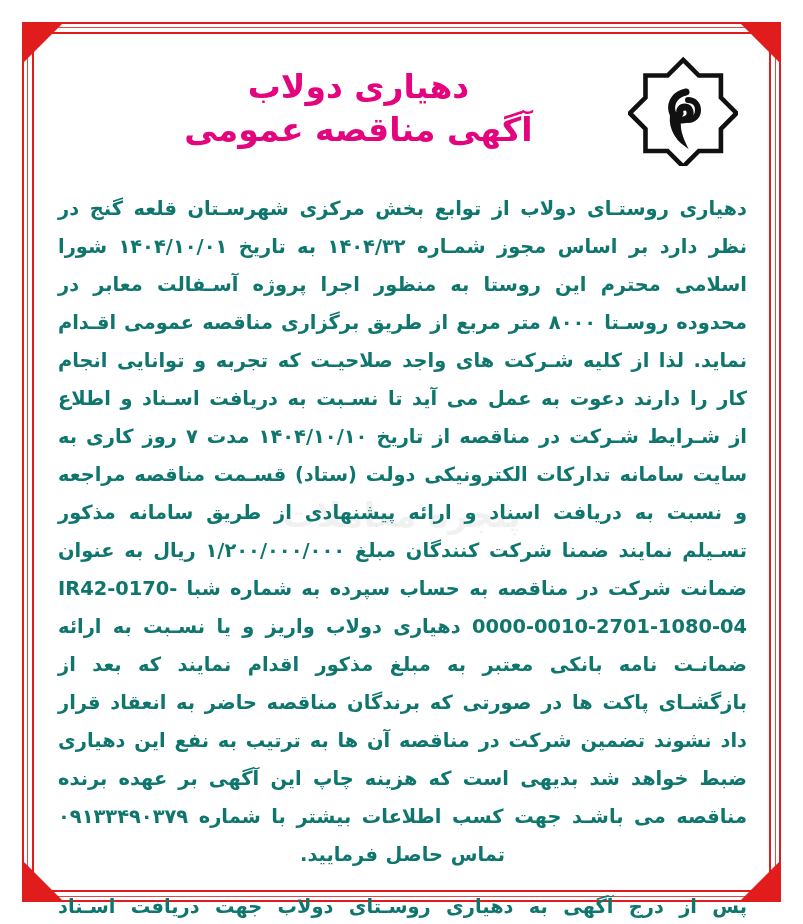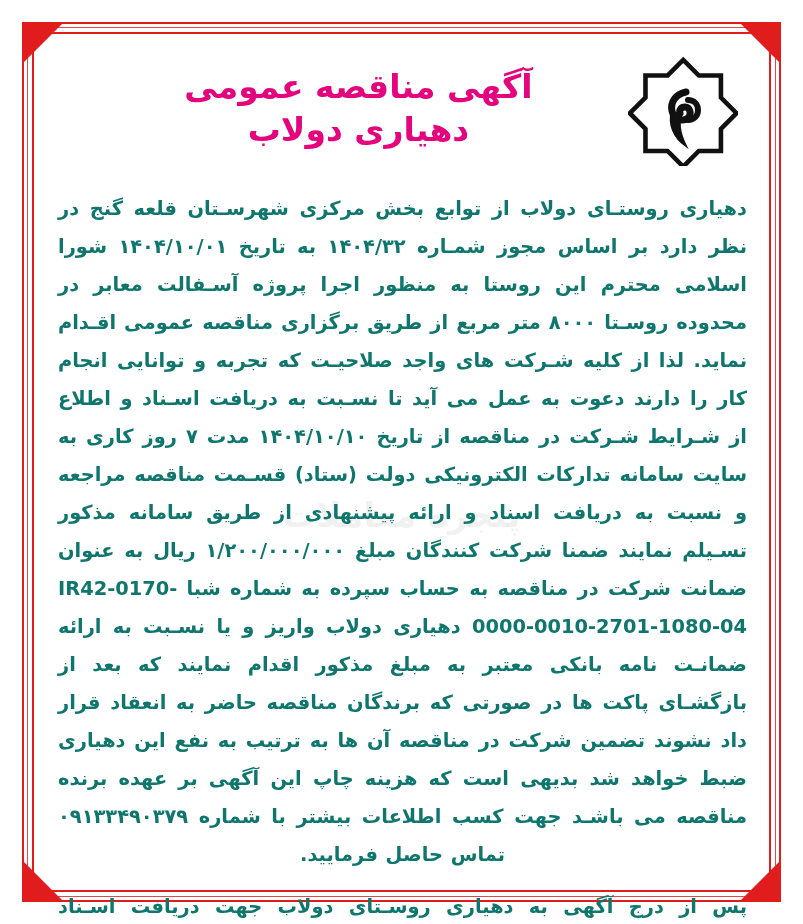--- a/index.html
+++ b/index.html
@@ -178,22 +178,22 @@
     <div class="header">
       <div class="logo">
         <svg viewBox="0 0 110 110" width="110" height="110" aria-hidden="true">
           <polygon points="55,6 72,23 96,23 96,47 113,64 96,81 96,105 72,105 55,122 38,105 14,105 14,81 -3,64 14,47 14,23 38,23" transform="translate(0,-9) scale(0.92) translate(5,8)" fill="none" stroke="#111111" stroke-width="5" stroke-linejoin="miter"></polygon>
           <path d="M58 36 C48 38 42 46 44 55 C46 64 55 66 60 62 C64 58 62 51 57 51 C53 51 51 54 52 57" fill="none" stroke="#111111" stroke-width="7" stroke-linecap="round"></path>
           <path d="M44 55 C40 68 46 82 58 90 C52 78 50 66 54 58" fill="#111111" stroke="#111111" stroke-width="2"></path>
           <path d="M60 44 C66 44 70 48 70 54 C70 60 66 64 60 64" fill="none" stroke="#111111" stroke-width="6" stroke-linecap="round"></path>
         </svg>
       </div>
       <div class="title-wrap">
+        <div class="title-line">دهیاری دولاب</div>
         <div class="title-line">آگهی مناقصه عمومی</div>
-        <div class="title-line">دهیاری دولاب</div>
       </div>
     </div>
 
     <div class="body-text">
       <p class="para p1">دهیاری روستـای دولاب از توابع بخش مرکزی شهرسـتان قلعه گنج در نظر دارد بر اساس مجوز شمـاره ۱۴۰۴/۳۲ به تاریخ ۱۴۰۴/۱۰/۰۱ شورا اسلامی محترم این روستا به منظور اجرا پروژه آسـفالت معابر در محدوده روسـتا ۸۰۰۰ متر مربع از طریق برگزاری مناقصه عمومی اقـدام نماید. لذا از کلیه شـرکت های واجد صلاحیـت که تجربه و توانایی انجام کار را دارند دعوت به عمل می آید تا نسـبت به دریافت اسـناد و اطلاع از شـرایط شـرکت در مناقصه از تاریخ ۱۴۰۴/۱۰/۱۰ مدت ۷ روز کاری به سایت سامانه تدارکات الکترونیکی دولت (ستاد) قسـمت مناقصه مراجعه و نسبت به دریافت اسناد و ارائه پیشنهادی از طریق سامانه مذکور تسـیلم نمایند ضمنا شرکت کنندگان مبلغ ۱/۲۰۰/۰۰۰/۰۰۰ ریال به عنوان ضمانت شرکت در مناقصه به حساب سپرده به شماره شبا IR42-0170-0000-0010-2701-1080-04 دهیاری دولاب واریز و یا نسـبت به ارائه ضمانـت نامه بانکی معتبر به مبلغ مذکور اقدام نمایند که بعد از بازگشـای پاکت ها در صورتی که برندگان مناقصه حاضر به انعقاد قرار داد نشوند تضمین شرکت در مناقصه آن ها به ترتیب به نفع این دهیاری ضبط خواهد شد بدیهی است که هزینه چاپ این آگهی بر عهده برنده مناقصه می باشـد جهت کسب اطلاعات بیشتر با شماره ۰۹۱۳۳۴۹۰۳۷۹ تماس حاصل فرمایید.</p>
       <p class="para p2">پس از درج آگهی به دهیاری روسـتای دولاب جهت دریافت اسـناد مناقصه به صورت حضوری مراجعه و ضمن اخذ برآورد و همچنین بازدید میدانی از سایر شرایط آن نیز آگاه شوند و شرایط دهیار روستای دولاب در رد یا قبول پیشنهادات مختار است.</p>
 
     </div>
 
   </div>

